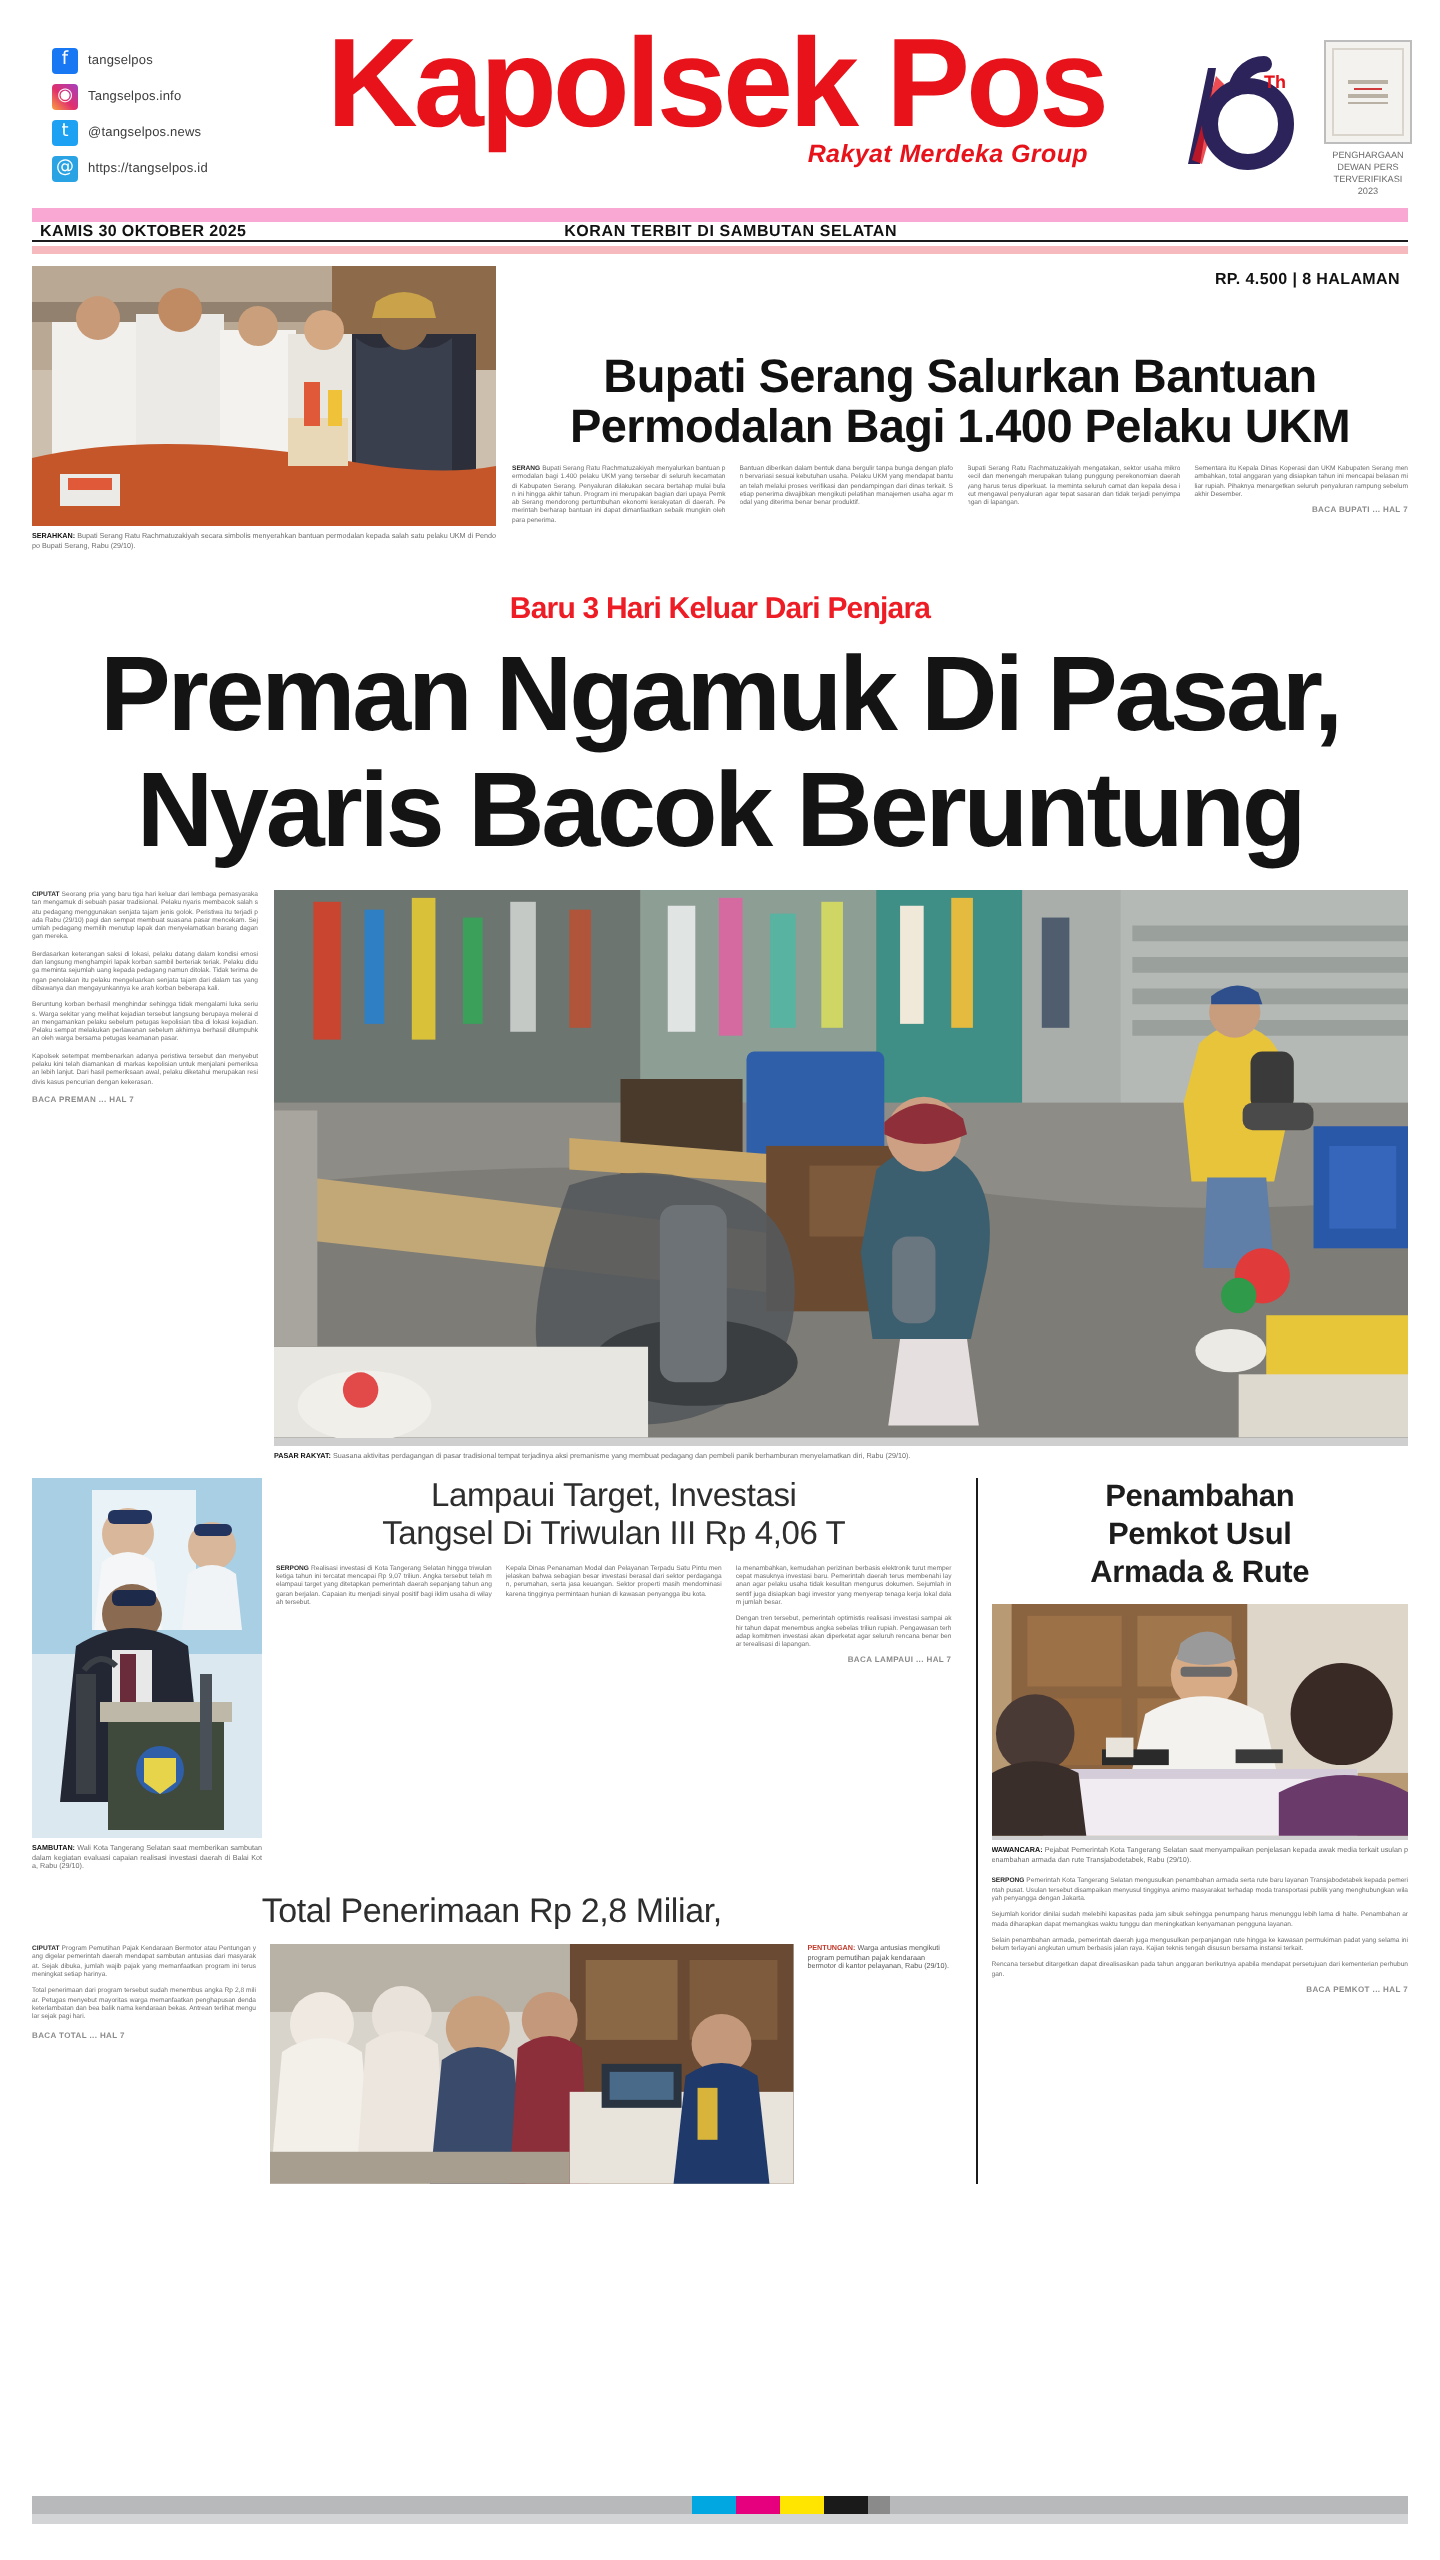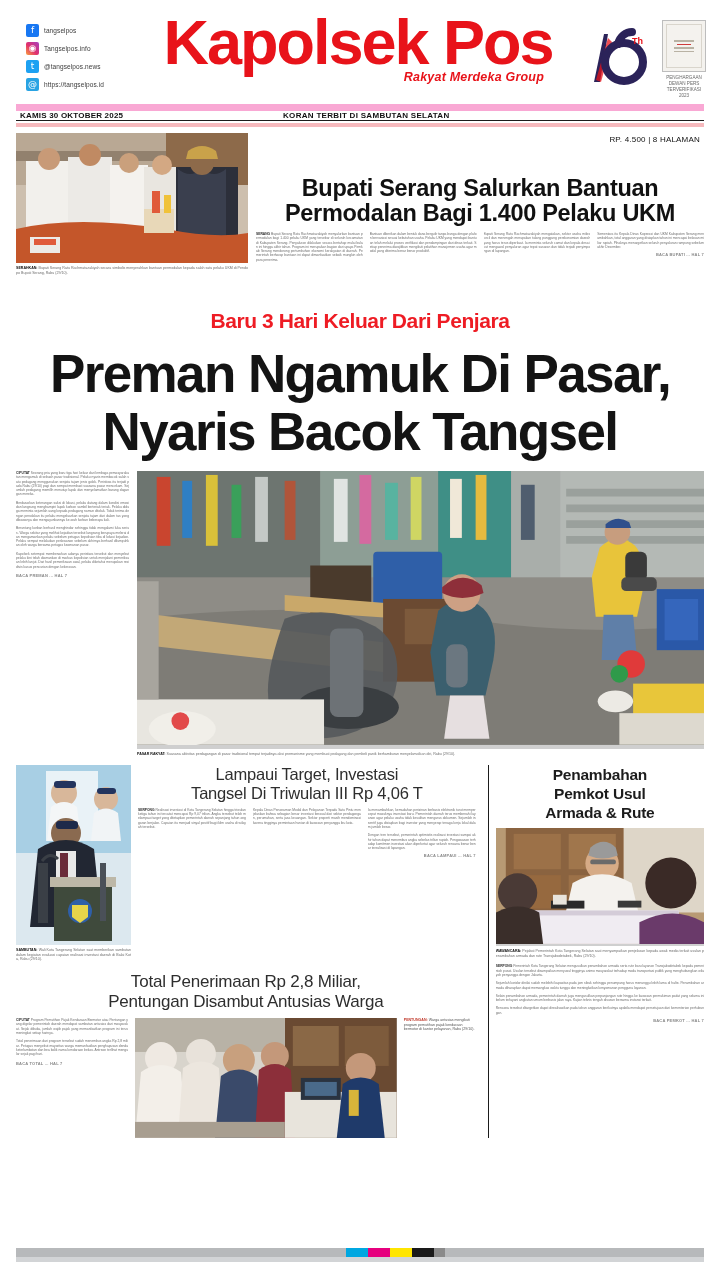--- a/index.html
+++ b/index.html
@@ -76,21 +76,21 @@
   }
 
   
   .dateline {
     position: relative; height: 17px;
     border-top: 7px solid #f9a8d4; border-bottom: 1px solid #1b1b1b;
     display: flex; align-items: center; margin: 0 8px;
   }
   .dl-left  { font-size: 8px; font-weight: 700; color: #111; padding-left: 4px; letter-spacing: .2px; }
   .dl-mid   { flex: 1; text-align: center; font-size: 8px; font-weight: 700; color: #111; letter-spacing: .3px; }
-  .dl-right { font-size: 8px; font-weight: 400; color: #111; padding-right: 4px; letter-spacing: .2px; margin-top: 47px; }
+  .dl-right { font-size: 8px; font-weight: 700; color: #111; padding-right: 4px; letter-spacing: .2px; margin-top: 47px; }
   .pinkbar { height: 4px; background: #f6b9bd; margin: 2px 8px 0 8px; }
   .greek {
     font-size: 3.3px; line-height: 4.3px; color: #6d6d6d;
     text-align: justify; overflow: hidden; word-break: break-all;
   }
   .greek b { color: #2b2b2b; }
   .caption {
     font-size: 3.6px; line-height: 4.8px; color: #6d6d6d;
     text-align: justify; overflow: hidden; word-break: break-all;
   }
@@ -112,28 +112,28 @@
     margin-top: 43px;
   }
   .top-cols {
     display: flex; gap: 7px; margin-top: 6px; height: 96px;
   }
   .top-cols .col { flex: 1; }
 
   
   .kicker {
     text-align: center; color: #ee1c24; font-weight: 700;
-    font-size: 21px; line-height: 24px; letter-spacing: -.4px;
-    margin-top: 16px;
+    font-size: 15px; line-height: 24px; letter-spacing: -.4px;
+    margin-top: 0;
     font-family: "Liberation Sans", sans-serif;
   }
   .main-head {
     text-align: center; color: #141414; font-weight: 700;
     font-size: 53px; line-height: 58px; letter-spacing: -1.6px;
-    margin-top: 12px;
+    margin-top: 2px;
     font-family: "Liberation Sans", sans-serif;
   }
   .main-body { display: flex; gap: 8px; margin: 10px 8px 0 8px; }
   .main-left { width: 113px; }
   .main-photo { flex: 1; }
   .main-photo .ph { height: 278px; }
 
   
   .lower { display: flex; gap: 12px; margin: 8px 8px 0 8px; }
   .lower-left { width: 468px; }
@@ -293,21 +293,21 @@
           <div class="jump" style="text-align:right;margin-top:3px">BACA BUPATI ... HAL 7</div>
         </div>
       </div>
     </div>
   </div>
 
   <div>
     <div class="kicker">Baru 3 Hari Keluar Dari Penjara</div>
     <div class="main-head">
       <div>Preman Ngamuk Di Pasar,</div>
-      <div>Nyaris Bacok Tangsel</div>
+      <div>Nyaris Bacok Beruntung</div>
     </div>
 
     <div class="main-body">
       <div class="main-left">
         <div class="greek"><b>CIPUTAT</b> <span>Seorang pria yang baru tiga hari keluar dari lembaga pemasyarakatan mengamuk di sebuah pasar tradisional. Pelaku nyaris membacok salah satu pedagang menggunakan senjata tajam jenis golok. Peristiwa itu terjadi pada Rabu (29/10) pagi dan sempat membuat suasana pasar mencekam. Sejumlah pedagang memilih menutup lapak dan menyelamatkan barang dagangan mereka.</span></div>
         <div class="greek" style="margin-top:4px"><span>Berdasarkan keterangan saksi di lokasi, pelaku datang dalam kondisi emosi dan langsung menghampiri lapak korban sambil berteriak teriak. Pelaku diduga meminta sejumlah uang kepada pedagang namun ditolak. Tidak terima dengan penolakan itu pelaku mengeluarkan senjata tajam dari dalam tas yang dibawanya dan mengayunkannya ke arah korban beberapa kali.</span></div>
         <div class="greek" style="margin-top:4px"><span>Beruntung korban berhasil menghindar sehingga tidak mengalami luka serius. Warga sekitar yang melihat kejadian tersebut langsung berupaya melerai dan mengamankan pelaku sebelum petugas kepolisian tiba di lokasi kejadian. Pelaku sempat melakukan perlawanan sebelum akhirnya berhasil dilumpuhkan oleh warga bersama petugas keamanan pasar.</span></div>
         <div class="greek" style="margin-top:4px"><span>Kapolsek setempat membenarkan adanya peristiwa tersebut dan menyebut pelaku kini telah diamankan di markas kepolisian untuk menjalani pemeriksaan lebih lanjut. Dari hasil pemeriksaan awal, pelaku diketahui merupakan residivis kasus pencurian dengan kekerasan.</span></div>
         <div class="jump" style="margin-top:4px">BACA PREMAN ... HAL 7</div>
       </div>
@@ -434,21 +434,20 @@
               <div class="greek" style="margin-top:4px"><span>Dengan tren tersebut, pemerintah optimistis realisasi investasi sampai akhir tahun dapat menembus angka sebelas triliun rupiah. Pengawasan terhadap komitmen investasi akan diperketat agar seluruh rencana benar benar terealisasi di lapangan.</span></div>
               <div class="jump" style="text-align:right;margin-top:3px">BACA LAMPAUI ... HAL 7</div>
             </div>
           </div>
         </div>
       </div>
 
       <div style="margin-top:10px">
         <div class="bot-head">
           <div>Total Penerimaan Rp 2,8 Miliar,</div>
-          <div>Pentungan Disambut Antusias Warga</div>
         </div>
         <div class="bot-row">
           <div class="bot-col">
             <div class="greek"><b>CIPUTAT</b> <span>Program Pemutihan Pajak Kendaraan Bermotor atau Pentungan yang digelar pemerintah daerah mendapat sambutan antusias dari masyarakat. Sejak dibuka, jumlah wajib pajak yang memanfaatkan program ini terus meningkat setiap harinya.</span></div>
             <div class="greek" style="margin-top:4px"><span>Total penerimaan dari program tersebut sudah menembus angka Rp 2,8 miliar. Petugas menyebut mayoritas warga memanfaatkan penghapusan denda keterlambatan dan bea balik nama kendaraan bekas. Antrean terlihat mengular sejak pagi hari.</span></div>
             <div class="jump" style="margin-top:4px">BACA TOTAL ... HAL 7</div>
           </div>
 
           <div class="bot-photo">
             <div class="ph">

